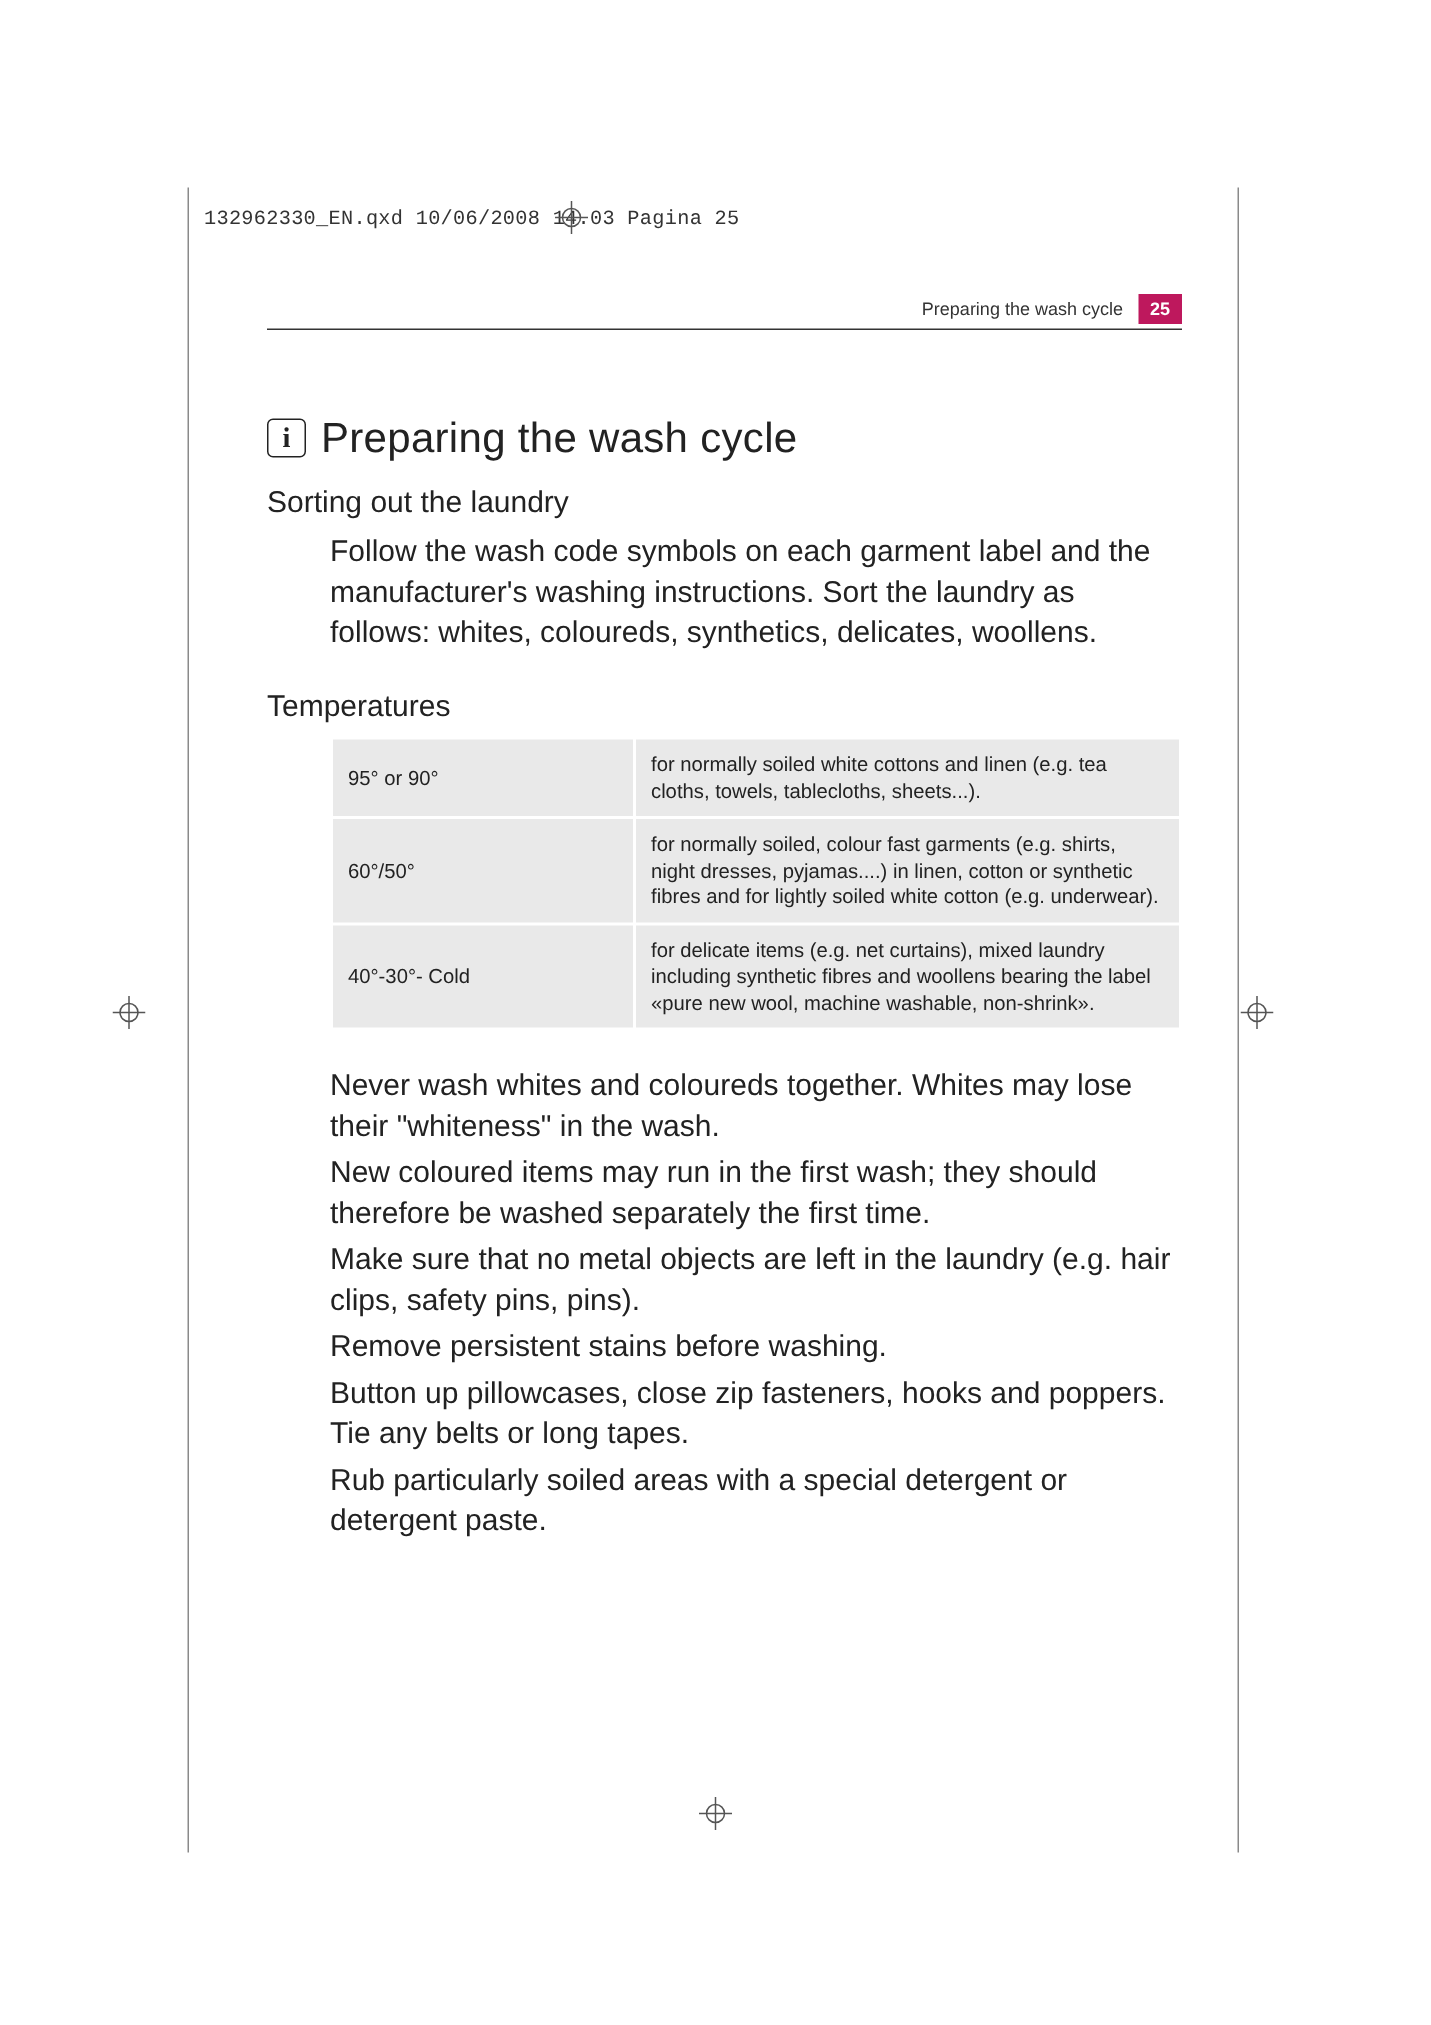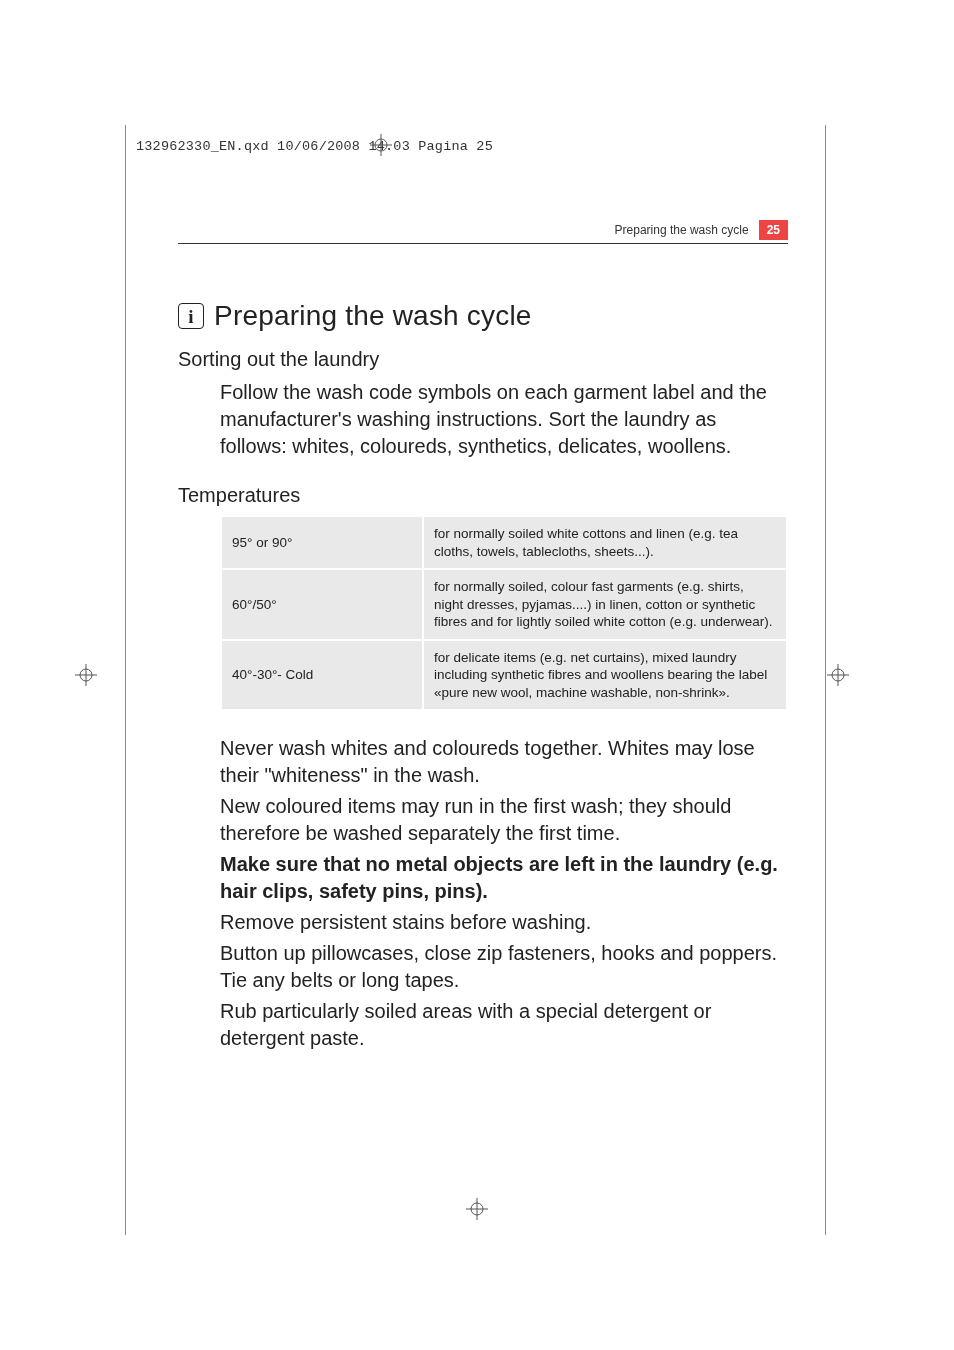--- a/index.html
+++ b/index.html
@@ -31,39 +31,39 @@
   }
   .reg-mark svg { display:block; }
   .reg-r { right: 105px; top: 50%; transform: translateY(-50%); }
   .reg-l { left: 75px; top: 50%; transform: translateY(-50%); }
   .reg-b { left: 50%; bottom: 130px; transform: translateX(-50%); }
   .reg-t { left: 370px; top: 134px; }
 
   .page {
     position: absolute;
     left: 178px;
-    top: 220px;
+    top: 196px;
     width: 610px;
   }
 
   .running-head {
     display: flex;
     justify-content: flex-end;
     align-items: center;
     border-bottom: 1px solid #333;
     padding-bottom: 3px;
     margin-bottom: 56px;
   }
   .running-head .rh-text {
     font-size: 12px;
     color: #333;
     margin-right: 10px;
   }
   .running-head .page-num {
-    background: #ef4444;
+    background: #be185d;
     color: #fff;
     font-weight: bold;
     font-size: 12px;
     padding: 3px 8px;
   }
 
   h1 {
     font-size: 28px;
     font-weight: normal;
     margin: 0 0 16px 0;
@@ -99,21 +99,21 @@
   .body-indent {
     margin-left: 42px;
   }
 
   p {
     font-size: 20px;
     line-height: 1.35;
     margin: 0 4px 4px 0;
     color: #222;
   }
-  p.bold { font-weight: bold; }
+  p.bold { font-weight: normal; }
 
   .sect { margin-bottom: 24px; }
 
   table.temps {
     border-collapse: separate;
     border-spacing: 2px;
     width: 100%;
     margin-top: 4px;
   }
   table.temps td {

